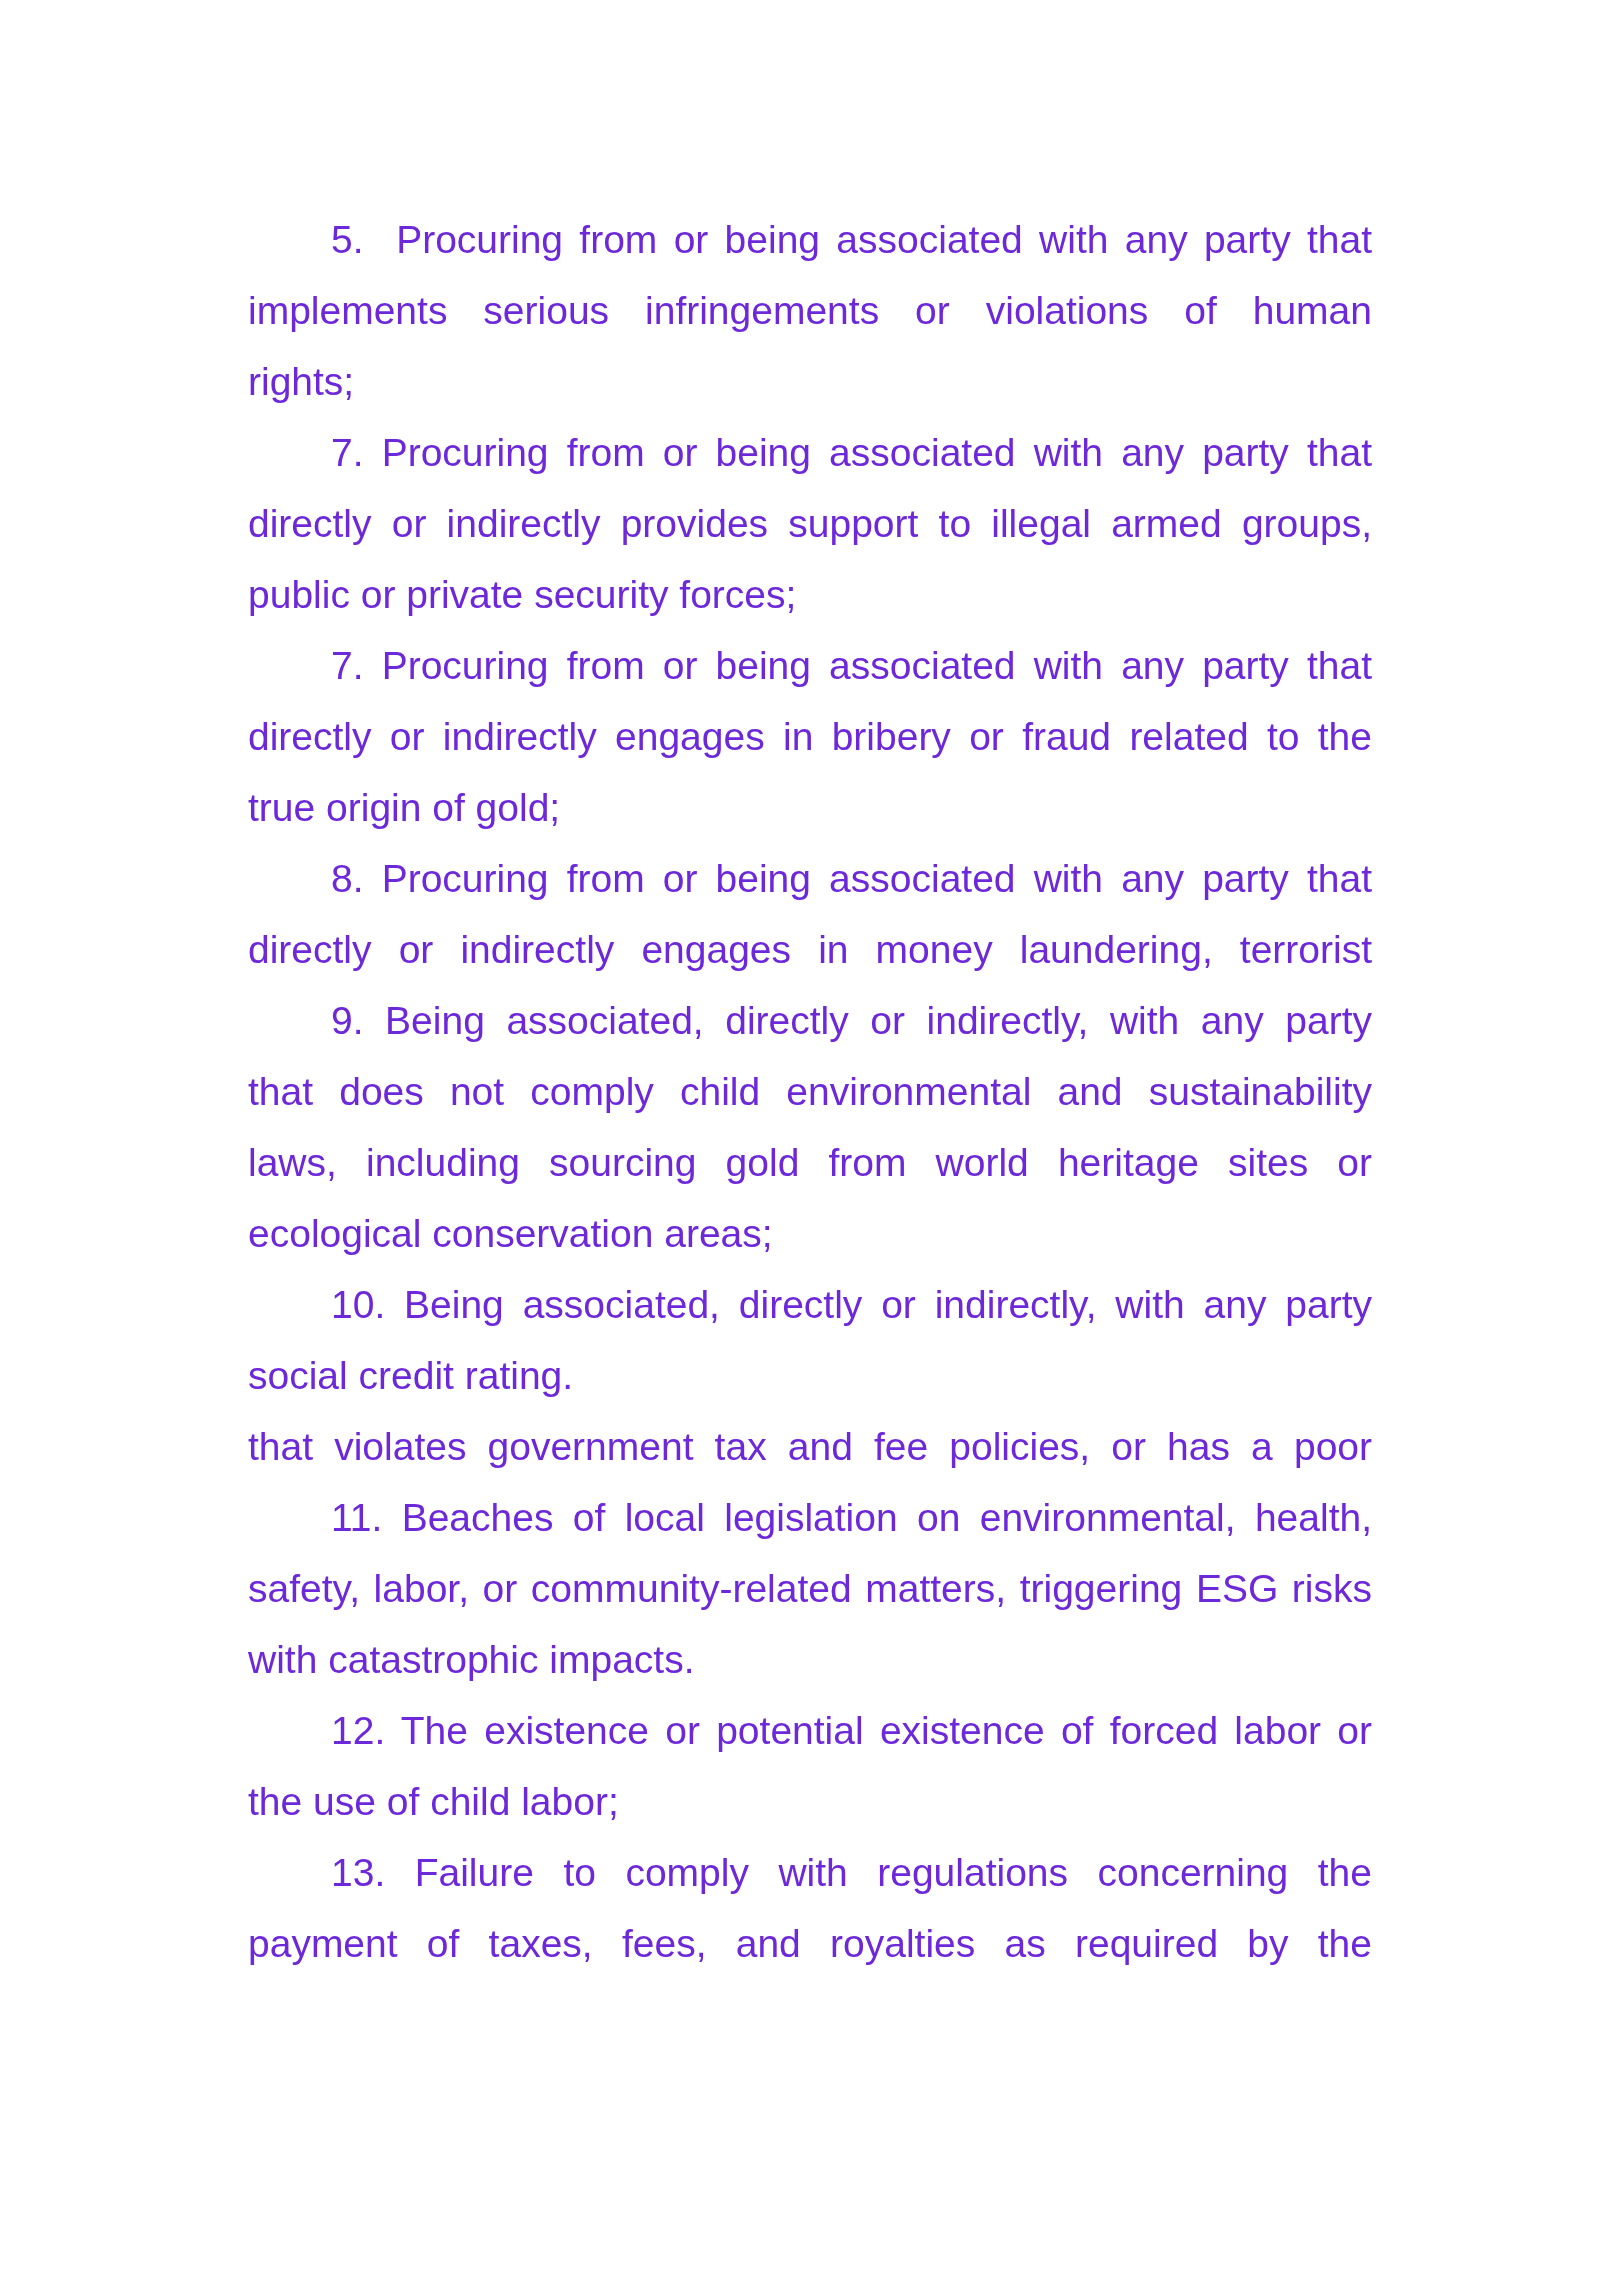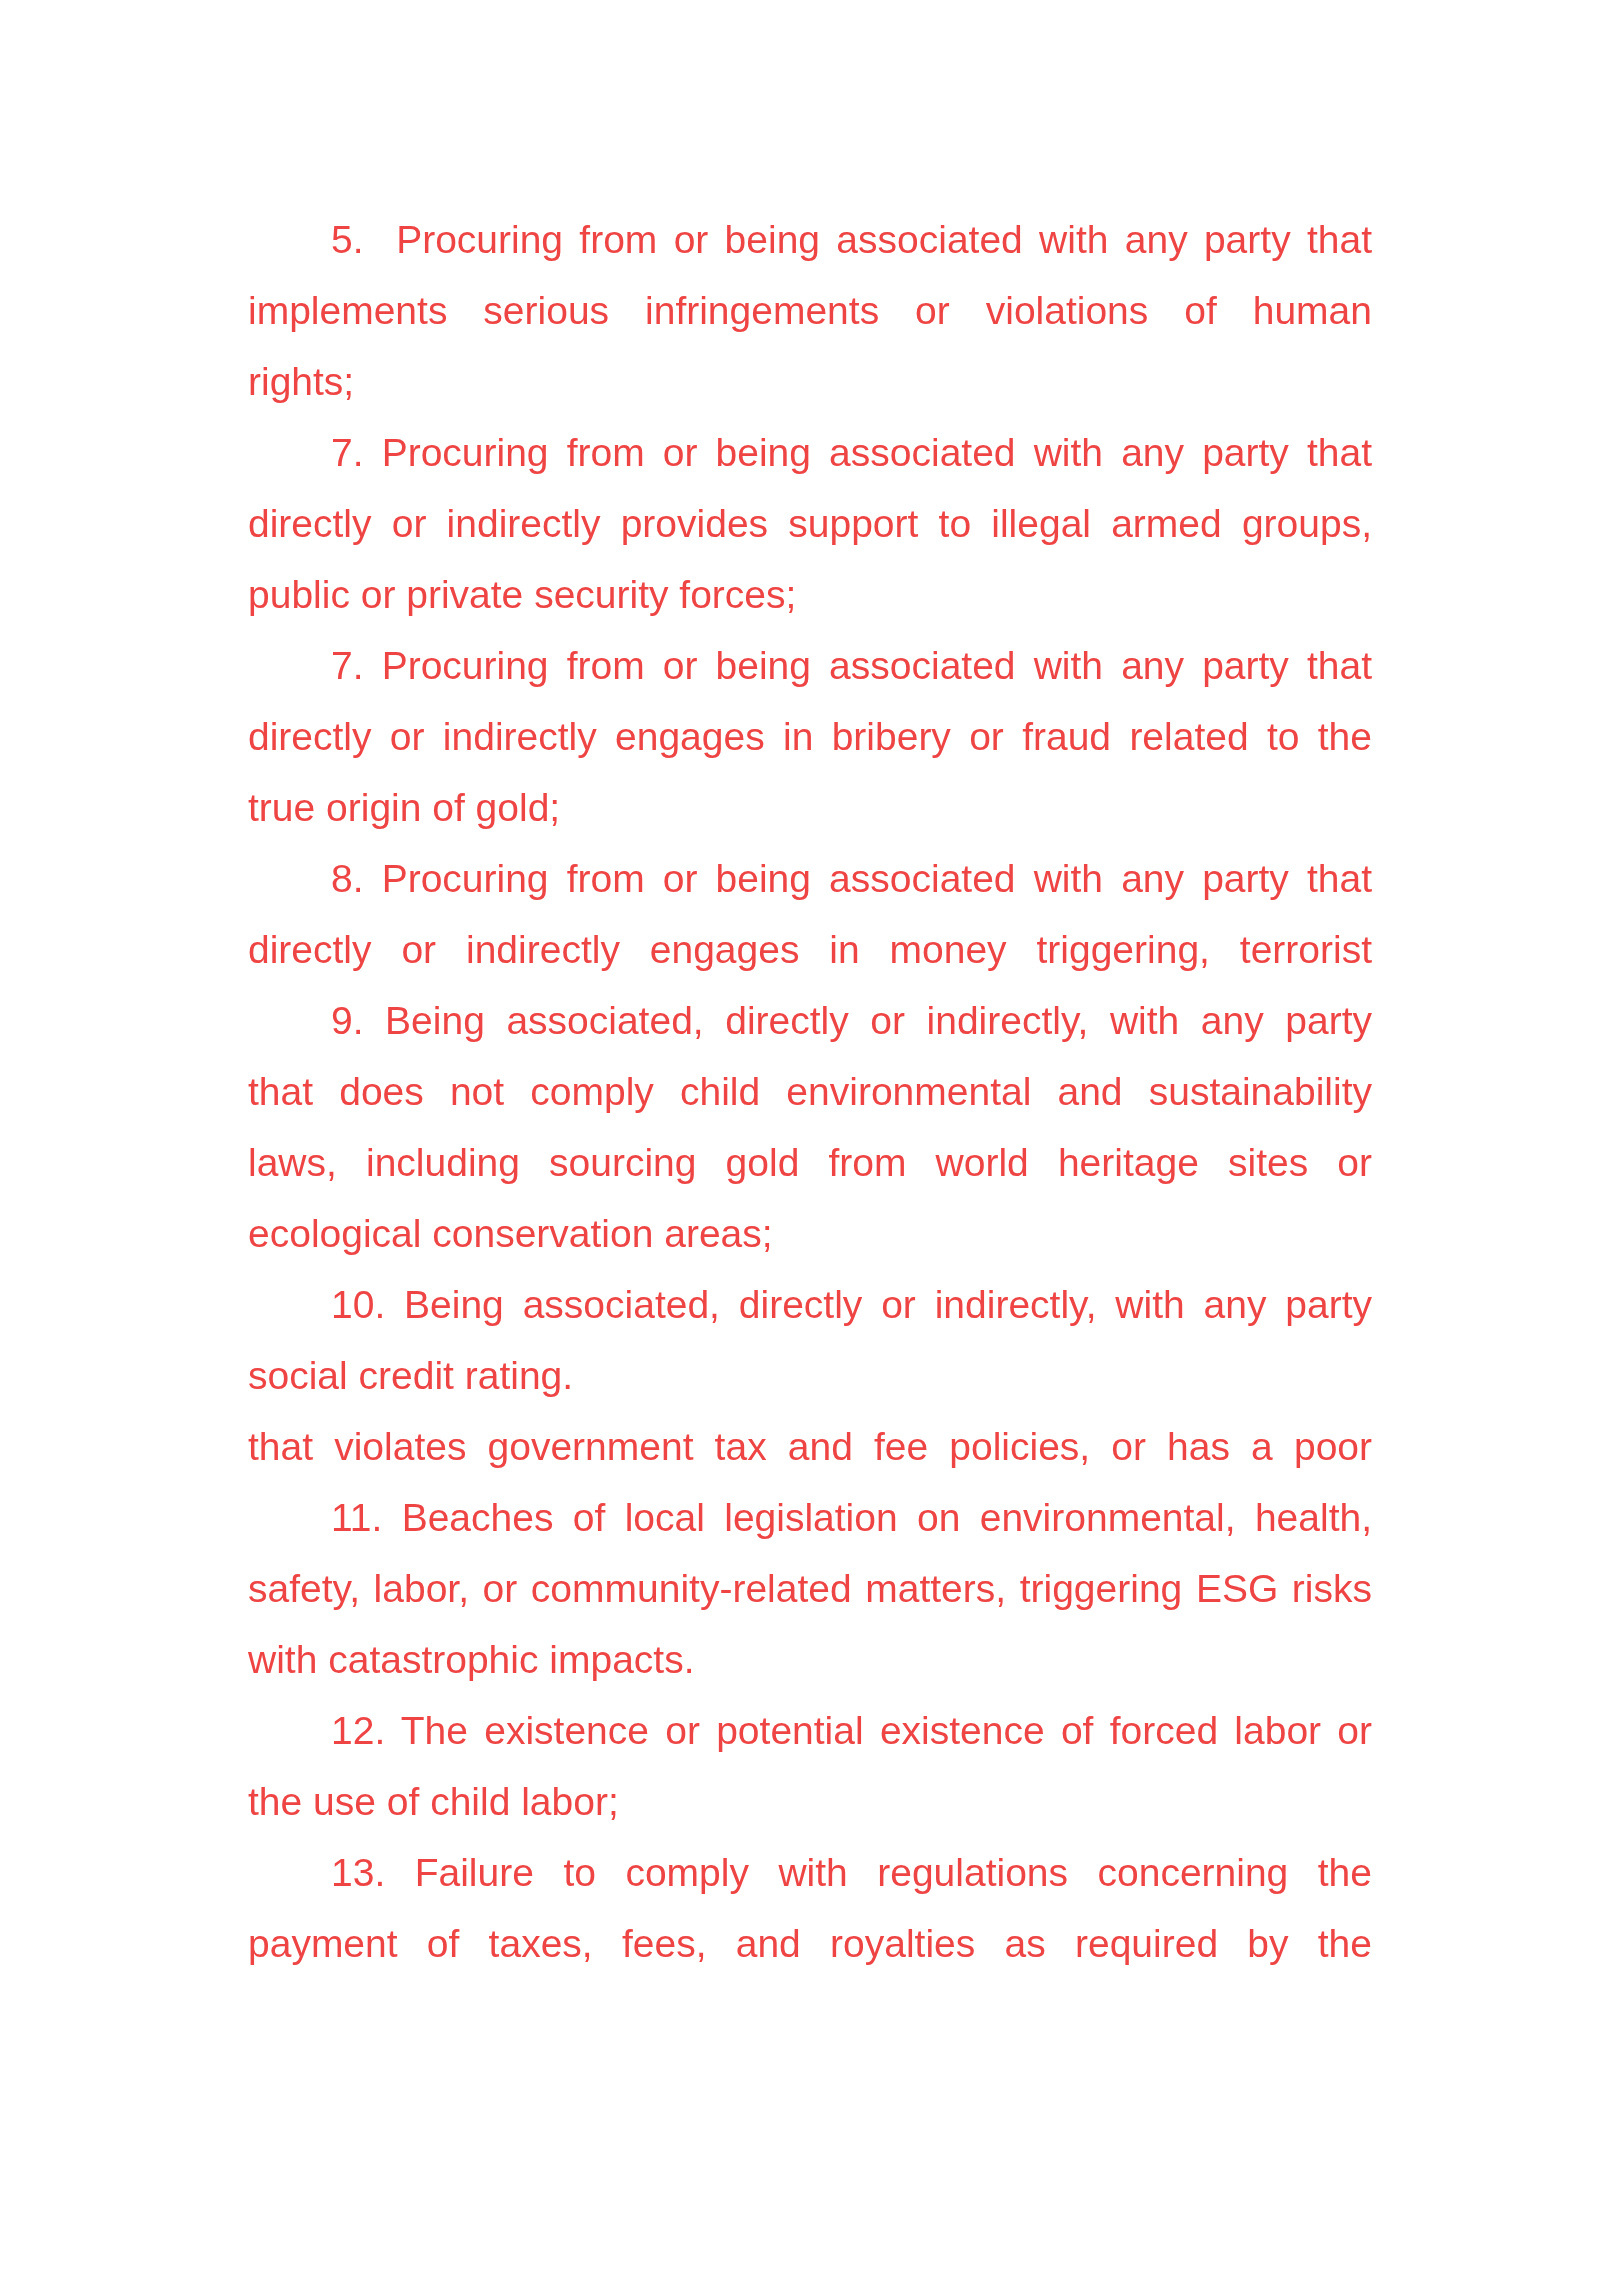--- a/index.html
+++ b/index.html
@@ -37,39 +37,39 @@
     padding-left: 83px;
   }
   .line.last {
     text-align-last: left;
   }
 </style>
 </head>
 <body>
 
 <div class="page">
-  <div class="text-block" style="color: #ef4444;">
+  <div class="text-block" style="color: #6d28d9;">
       <div class="para">
         <div class="line indent">5.&nbsp; Procuring from or being associated with any party that</div>
         <div class="line">implements serious infringements or violations of human</div>
         <div class="line last">rights;</div>
       </div>
       <div class="para">
         <div class="line indent">7. Procuring from or being associated with any party that</div>
         <div class="line">directly or indirectly provides support to illegal armed groups,</div>
         <div class="line last">public or private security forces;</div>
       </div>
       <div class="para">
         <div class="line indent">7. Procuring from or being associated with any party that</div>
         <div class="line">directly or indirectly engages in bribery or fraud related to the</div>
         <div class="line last">true origin of gold;</div>
       </div>
       <div class="para">
         <div class="line indent">8. Procuring from or being associated with any party that</div>
-        <div class="line">directly or indirectly engages in money triggering, terrorist</div>
+        <div class="line">directly or indirectly engages in money laundering, terrorist</div>
       </div>
       <div class="para">
         <div class="line indent">9. Being associated, directly or indirectly, with any party</div>
         <div class="line">that does not comply child environmental and sustainability</div>
         <div class="line">laws, including sourcing gold from world heritage sites or</div>
         <div class="line last">ecological conservation areas;</div>
       </div>
       <div class="para">
         <div class="line indent">10. Being associated, directly or indirectly, with any party</div>
         <div class="line last">social credit rating.</div>

